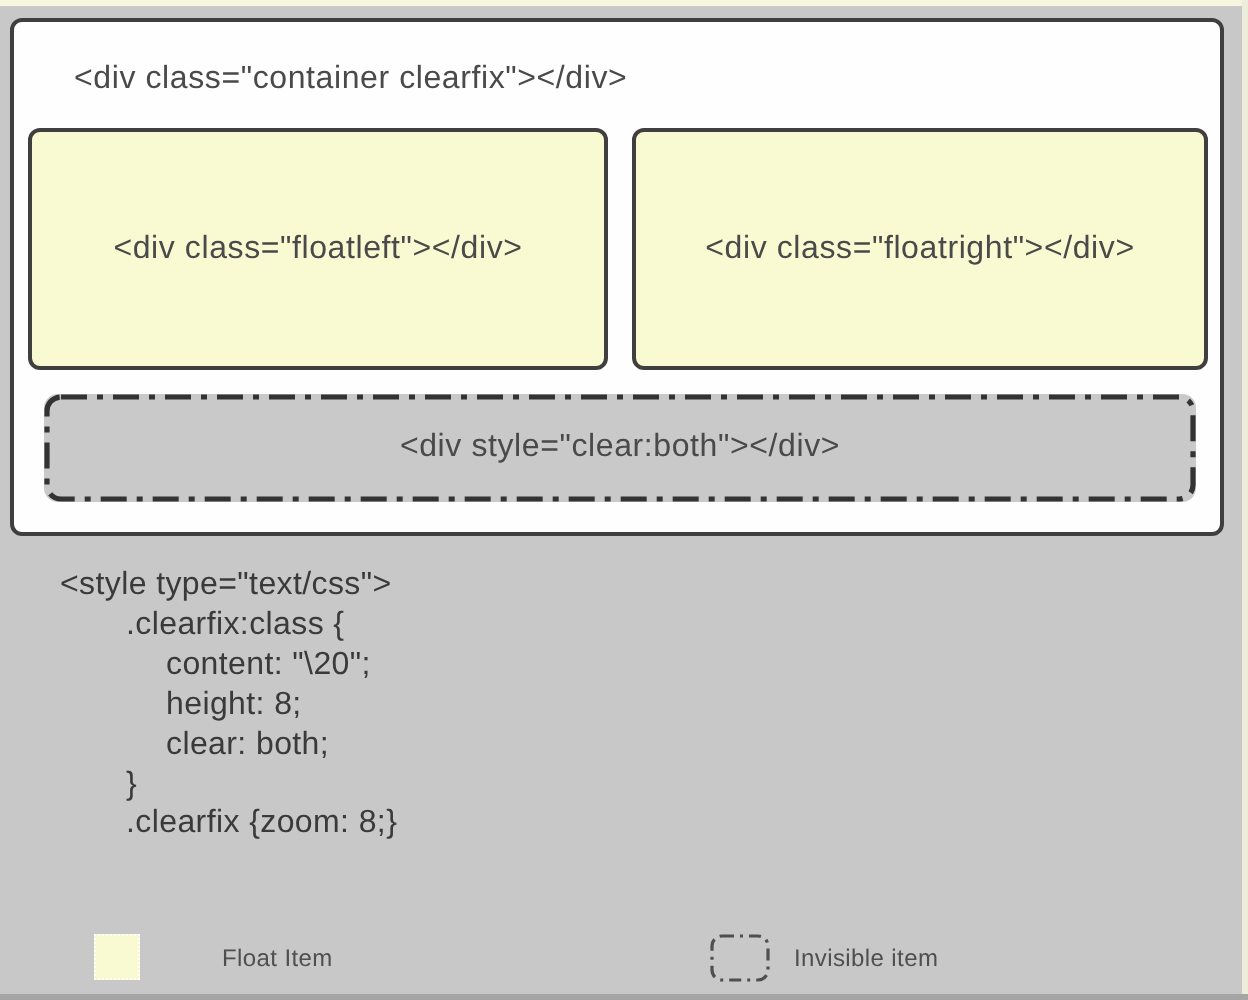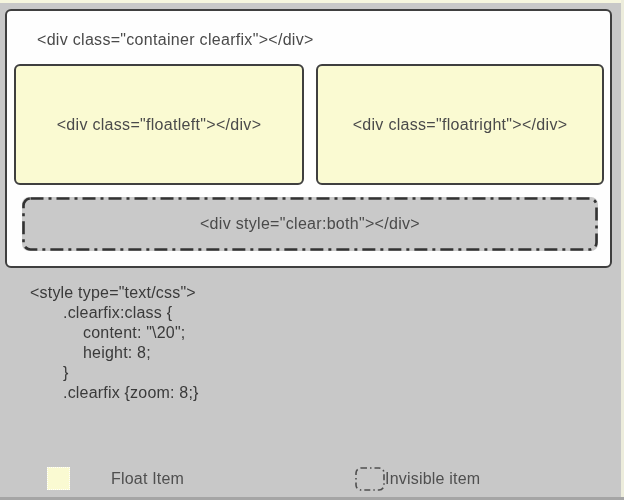--- a/index.html
+++ b/index.html
@@ -42,28 +42,28 @@
 
   .code-block{
     position:absolute;left:30px;top:283px;
     font-size:16px;line-height:19.9px;color:#3a3a3a;letter-spacing:0.2px;
   }
   .code-line{white-space:pre;}
   .indent-0{padding-left:0;}
   .indent-1{padding-left:33px;}
   .indent-2{padding-left:53px;}
 
-  .legend-item{position:absolute;display:flex;align-items:center;font-size:16px;color:#4f4f4f;letter-spacing:0.2px;}
+  .legend-item{position:absolute;display:flex;align-items:center;font-size:12px;color:#4f4f4f;letter-spacing:0.2px;}
   .legend-float{left:47px;top:467px;}
   .legend-invisible{left:355px;top:467px;}
   .swatch-yellow{
     width:23px;height:23px;background:#fafad2;border:1px dotted #ffffff;box-sizing:border-box;
   }
   .legend-float .legend-label{margin-left:41px;}
-  .legend-invisible .legend-label{margin-left:0;}
+  .legend-invisible .legend-label{margin-left:12px;}
 </style>
 </head>
 <body>
 
 <div class="page">
   <div class="edge-top"></div>
   <div class="edge-right"></div>
   <div class="edge-bottom"></div>
 
   <div class="container-box">
@@ -83,20 +83,21 @@
       </svg>
       <span>&lt;div style="clear:both"&gt;&lt;/div&gt;</span>
     </div>
   </div>
 
   <div class="code-block">
     <div class="code-line indent-0">&lt;style type="text/css"&gt;</div>
     <div class="code-line indent-1">.clearfix:class {</div>
     <div class="code-line indent-2">content: "\20";</div>
     <div class="code-line indent-2">height: 8;</div>
+    <div class="code-line indent-2">clear: both;</div>
     <div class="code-line indent-1">}</div>
     <div class="code-line indent-1">.clearfix {zoom: 8;}</div>
   </div>
 
   <div class="legend-item legend-float">
     <span class="swatch-yellow"></span>
     <span class="legend-label">Float Item</span>
   </div>
 
   <div class="legend-item legend-invisible">

